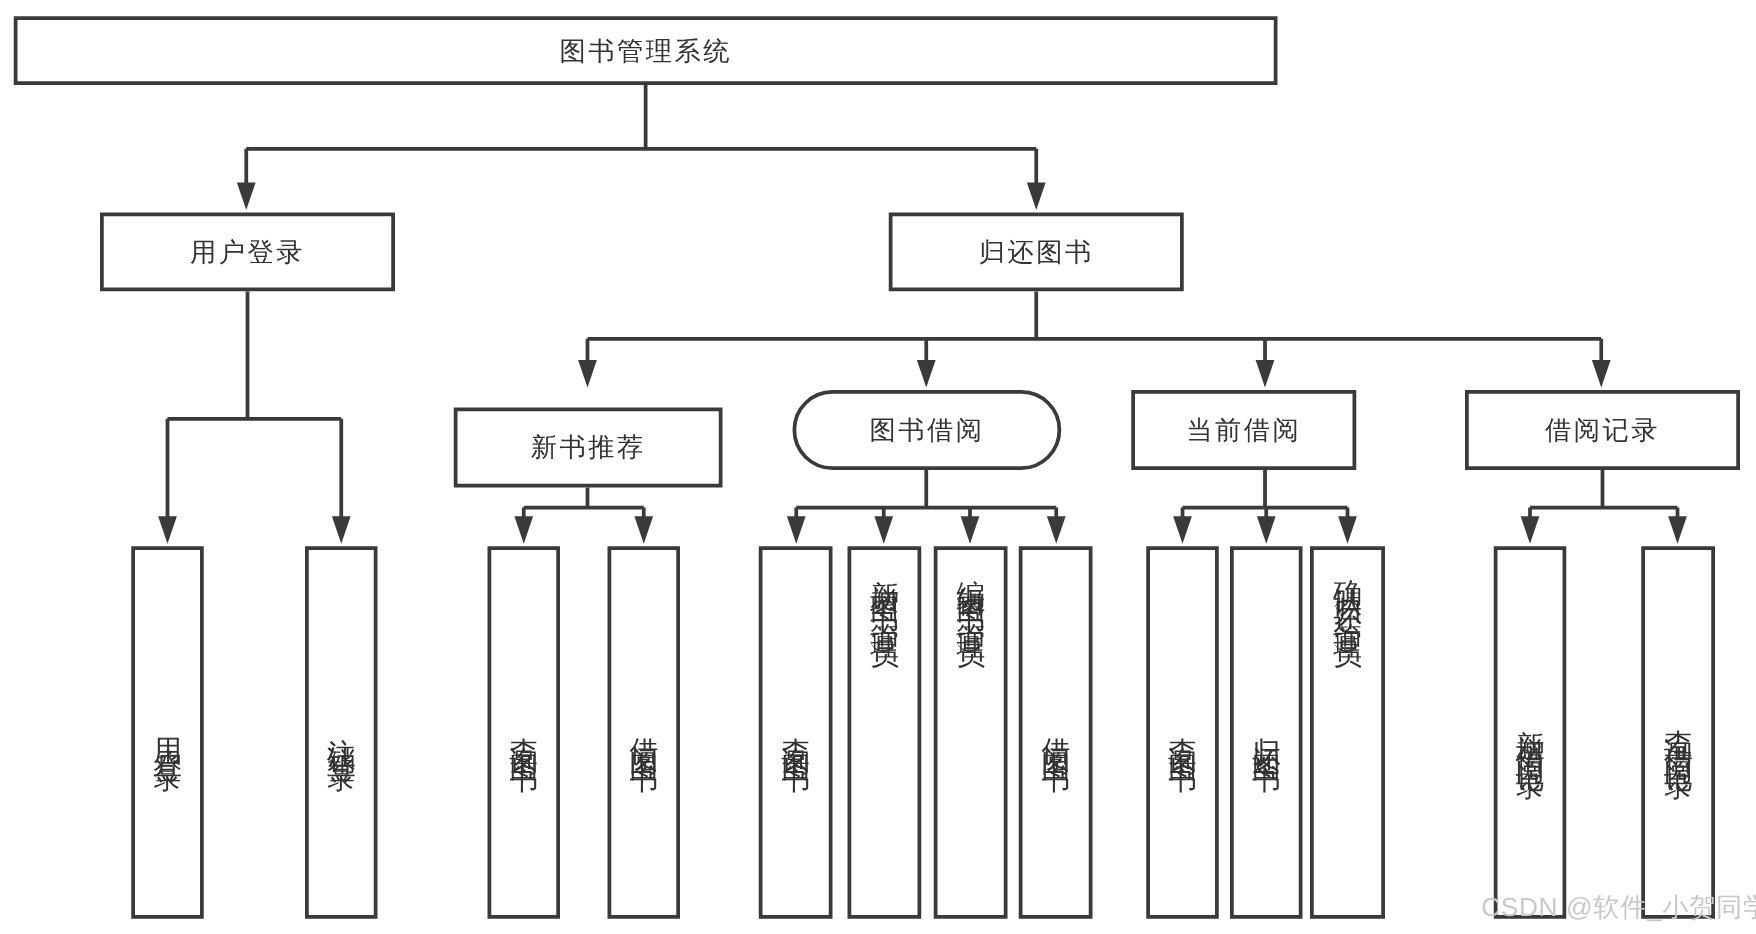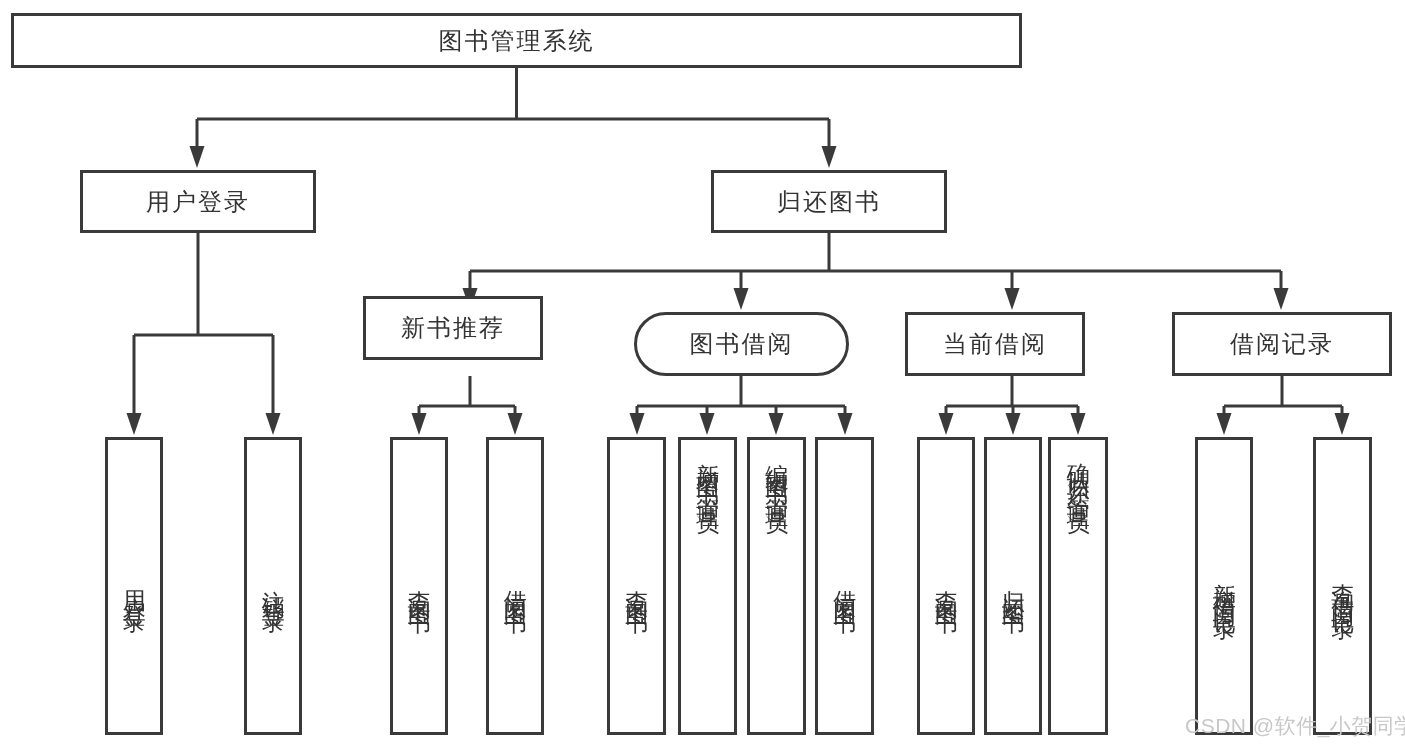--- a/index.html
+++ b/index.html
@@ -19,21 +19,21 @@
     box-sizing: border-box;
     background: #ffffff;
     border: 3px solid #3a3a3a;
     display: flex;
     align-items: center;
     justify-content: center;
     color: #333333;
     z-index: 2;
   }
   .hlabel {
-    font-size: 24px;
+    font-size: 21px;
     letter-spacing: 2px;
     white-space: nowrap;
     color: #333333;
   }
   .leaf .vtext {
     writing-mode: vertical-rl;
     text-orientation: mixed;
     font-size: 23px;
     letter-spacing: 7px;
     line-height: 1.1;
@@ -104,21 +104,21 @@
     <span class="hlabel">图书管理系统</span>
   </div>
 
   <div class="node" style="left:80px; top:170px; width:236px; height:63px;">
     <span class="hlabel">用户登录</span>
   </div>
   <div class="node" style="left:711px; top:170px; width:236px; height:63px;">
     <span class="hlabel">归还图书</span>
   </div>
 
-  <div class="node" style="left:363px; top:296px; width:180px; height:64px;text-align:right;">
+  <div class="node" style="left:363px; top:326px; width:215px; height:64px;text-align:right;">
     <span class="hlabel">新书推荐</span>
   </div>
   <div class="node" style="left:634px; top:312px; width:215px; height:64px;border-radius:32px;">
     <span class="hlabel">图书借阅</span>
   </div>
   <div class="node" style="left:905px; top:312px; width:180px; height:64px;">
     <span class="hlabel">当前借阅</span>
   </div>
   <div class="node" style="left:1172px; top:312px; width:220px; height:64px;">
     <span class="hlabel">借阅记录</span>

